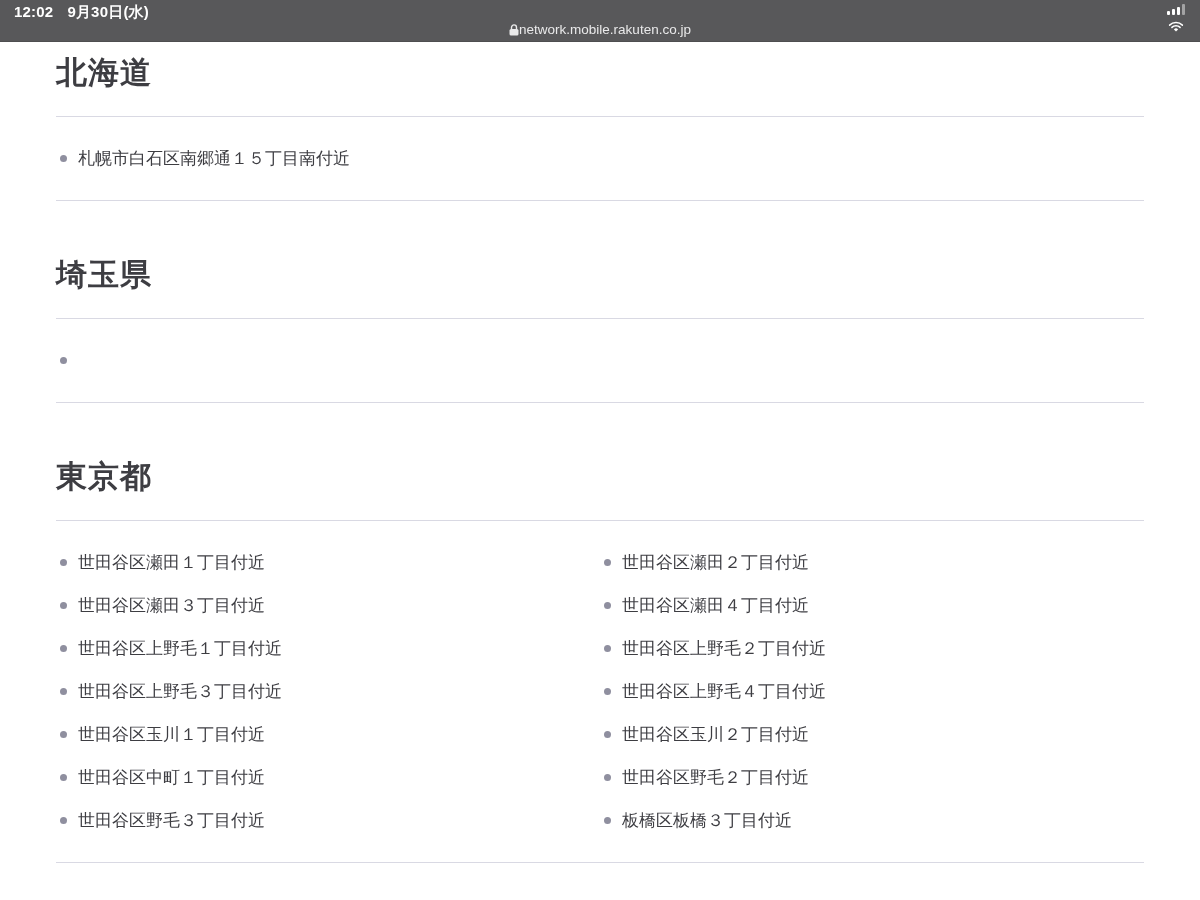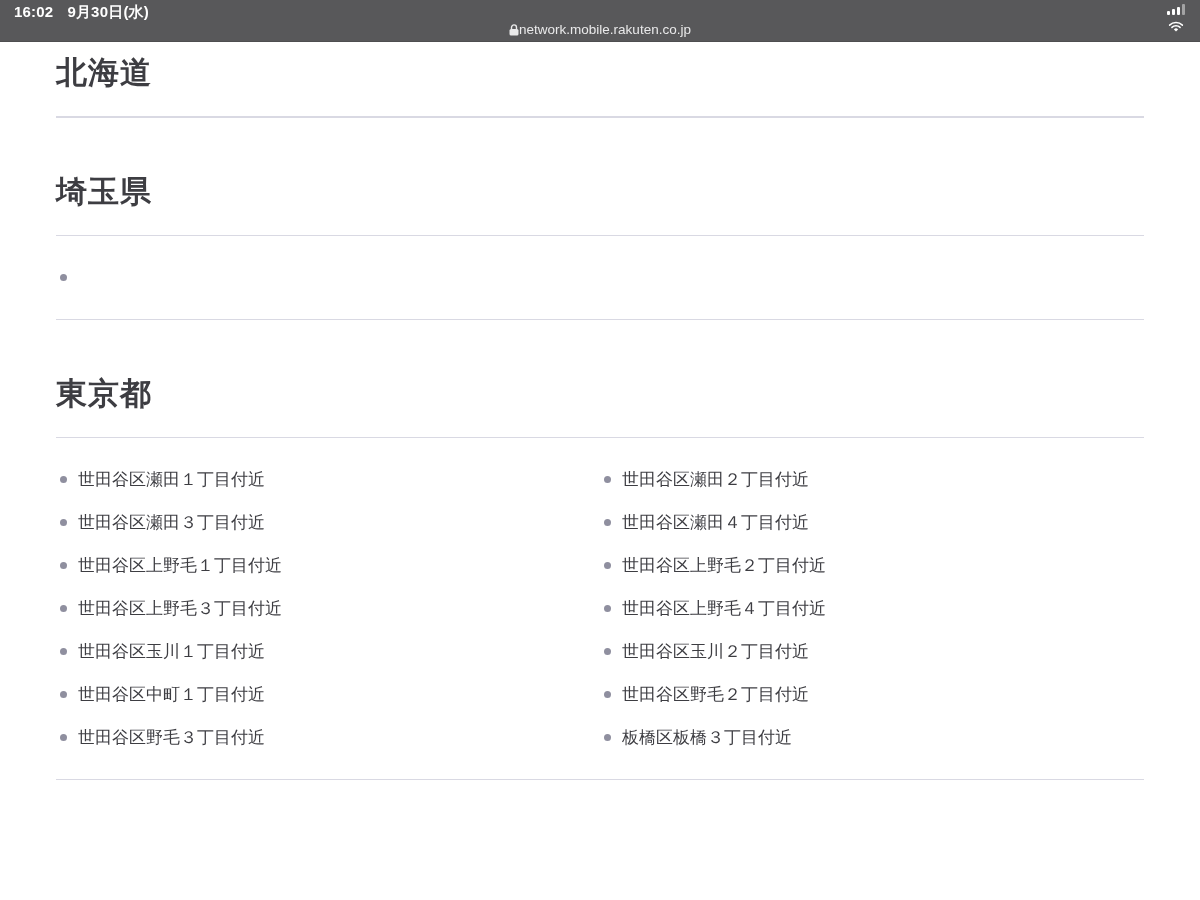--- a/index.html
+++ b/index.html
@@ -72,21 +72,21 @@
   section li .bullet {
     width: 7px; height: 7px; border-radius: 50%;
     background: #8f8f9f; margin-right: 11px; flex: 0 0 auto;
   }
 </style>
 </head>
 <body>
 
 <header class="topbar">
   <div class="status-left">
-    <span>16:02</span>
+    <span>12:02</span>
     <span>9月30日(水)</span>
   </div>
   <div class="status-right">
     <span class="signal">
       <span class="b1"></span>
         <span class="b2"></span>
         <span class="b3"></span>
         <span class="b4"></span>
     </span>
     <span class="wifi">
@@ -110,20 +110,26 @@
       </svg>
     </span>
     <span>network.mobile.rakuten.co.jp</span>
   </div>
 </header>
 
 <main class="content">
     <section>
       <h2>北海道</h2>
       <hr>
+      <ul>
+        <li>
+          <span class="bullet"></span>
+          <span>札幌市白石区南郷通１５丁目南付近</span>
+        </li>
+      </ul>
       <hr class="after-list">
     </section>
     <section>
       <h2>埼玉県</h2>
       <hr>
       <ul>
         <li>
           <span class="bullet"></span>
         </li>
       </ul>

